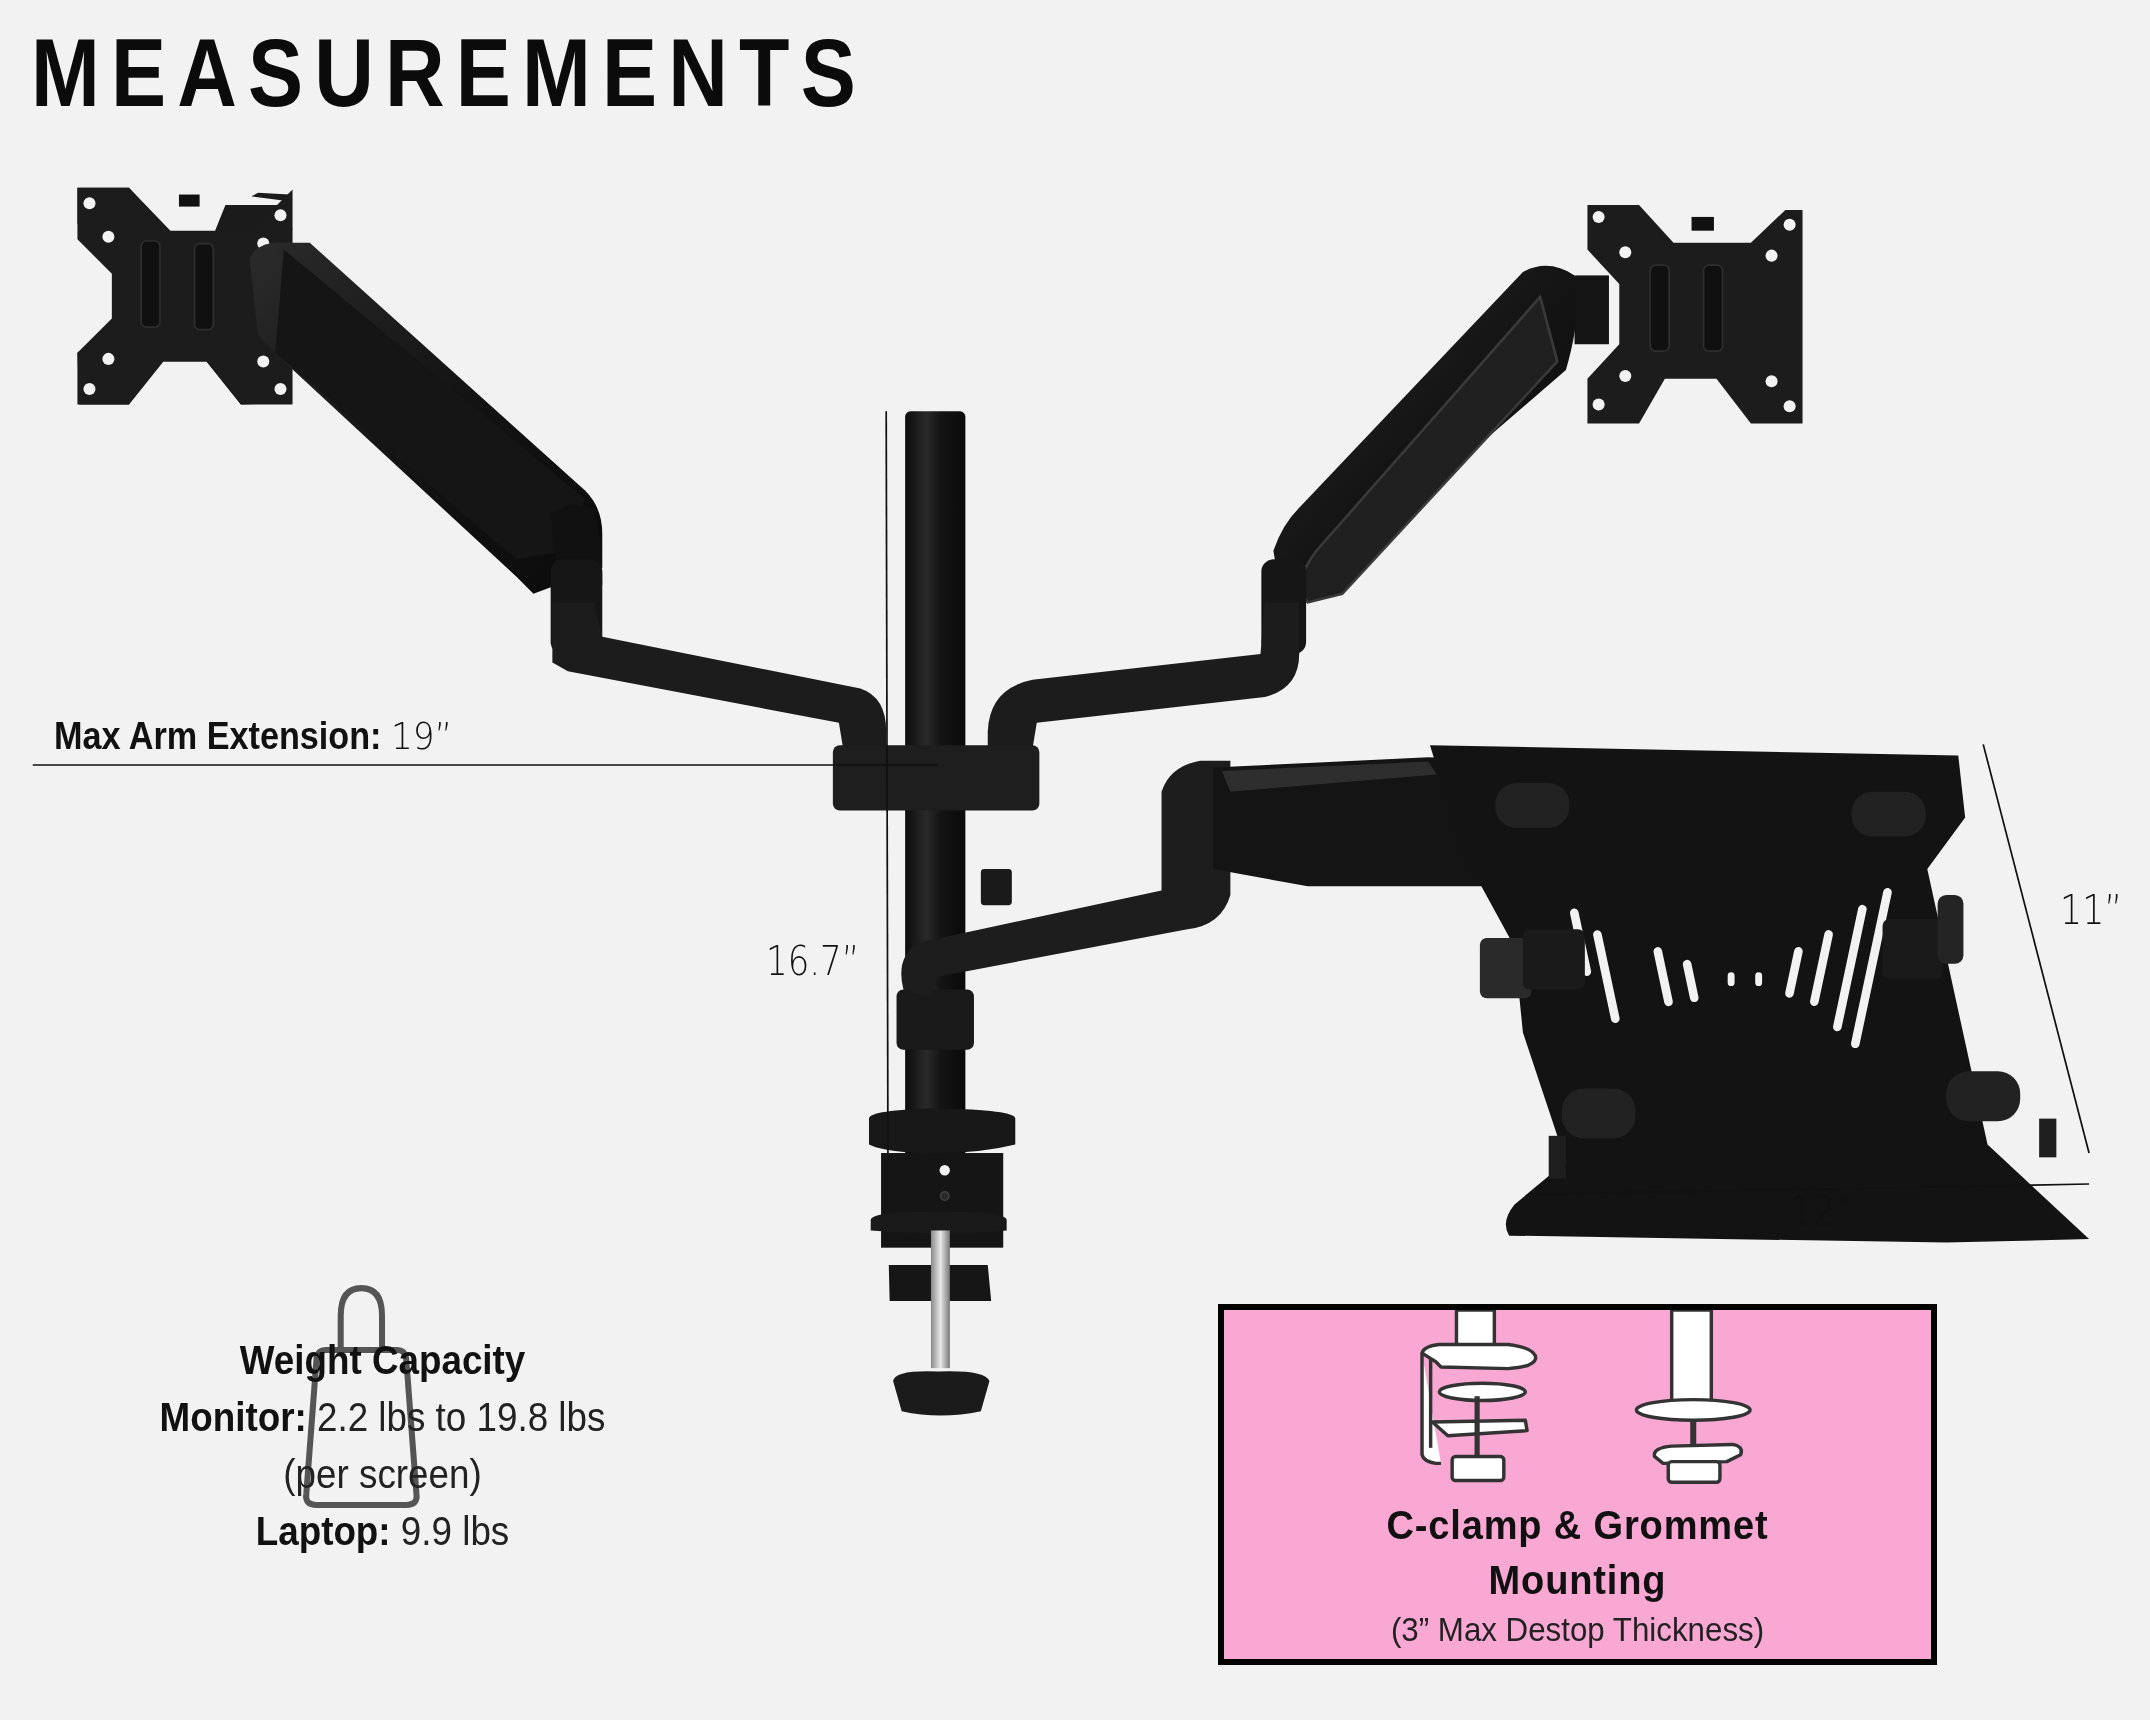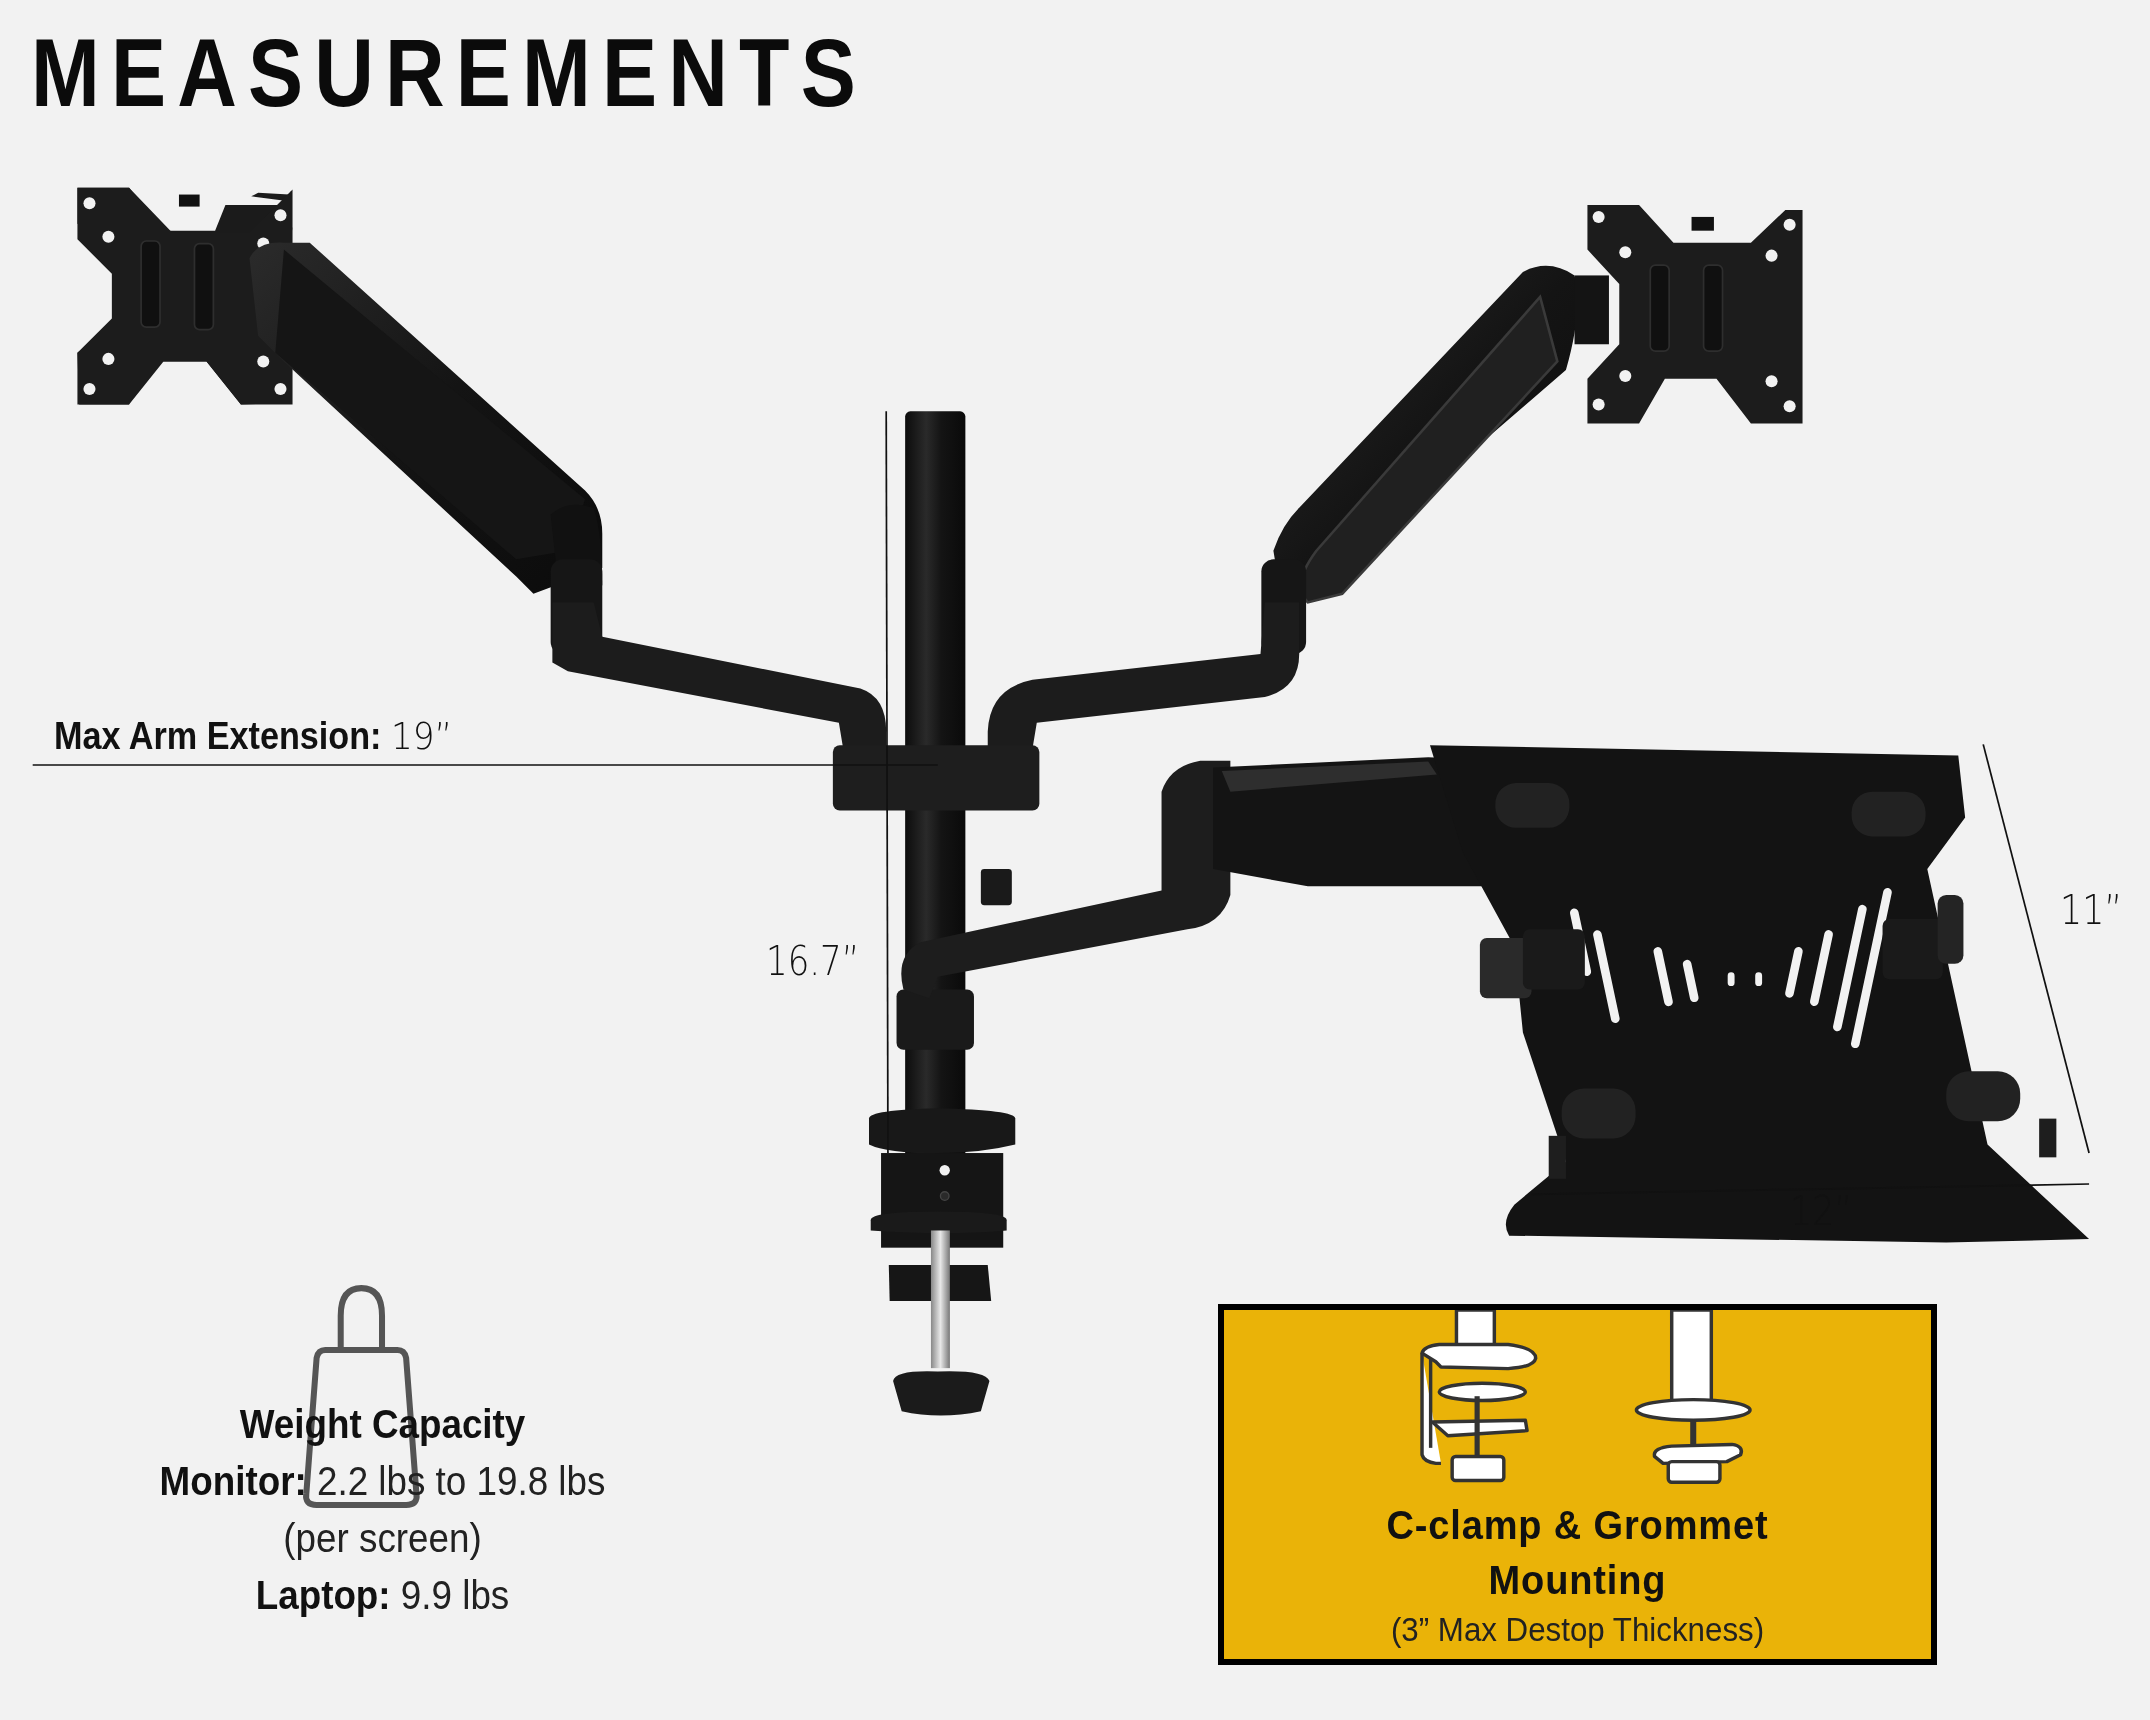--- a/index.html
+++ b/index.html
@@ -10,25 +10,25 @@
            line-height:112px; color:#0b0b0b; transform:scaleX(0.86); transform-origin:left top; }
   #art { position:absolute; left:0; top:0; width:2151px; height:1721px; }
   .dim-text { font-weight:300; color:#111; font-family:"DejaVu Sans", sans-serif; }
   .lbl-bold { font-weight:700; }
   .lbl-light { font-weight:400; color:#222; }
   #max-ext { left:54px; top:714px; font-size:38px; line-height:45px; white-space:nowrap;
              transform:scaleX(0.9); transform-origin:left top; }
   #dim-167 { left:766px; top:938px; font-size:40px; line-height:46px; transform:scaleX(0.85); transform-origin:left top; }
   #dim-11 { left:2060px; top:886px; font-size:41px; line-height:48px; transform:scaleX(0.85); transform-origin:left top; }
   #dim-12 { left:1790px; top:1187px; font-size:41px; line-height:48px; transform:scaleX(0.85); transform-origin:left top; }
-  #weight-block { left:77px; top:1396px; width:611px; text-align:center; }
+  #weight-block { left:77px; top:1332px; width:611px; text-align:center; }
   #weight-block .h { font-size:40px; font-weight:700; line-height:57px; transform:scaleX(0.92); }
   #weight-block .l { font-size:40px; line-height:57px; transform:scaleX(0.92); }
   #mount-box { left:1218px; top:1304px; width:719px; height:361px; box-sizing:border-box;
-               border:6.9px solid #000; background:#eab308; }
+               border:6.9px solid #000; background:#f9a8d4; }
   #mount-text { position:absolute; left:0; right:0; top:188px; text-align:center; }
   #mount-text .h { font-size:40px; font-weight:700; line-height:55px; letter-spacing:0.9px; transform:scaleX(0.95); }
   #mount-text .s { font-size:34px; line-height:43px; color:#222; transform:scaleX(0.92); }
 </style>
 </head>
 <body>
 
 <div id="title" class="abs">MEASUREMENTS</div>
 
 <svg id="art" viewBox="0 0 2500 2000" xmlns="http://www.w3.org/2000/svg">

